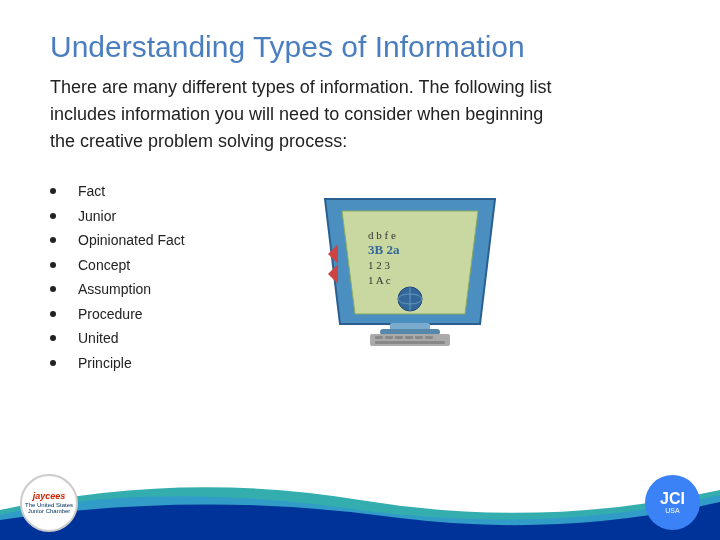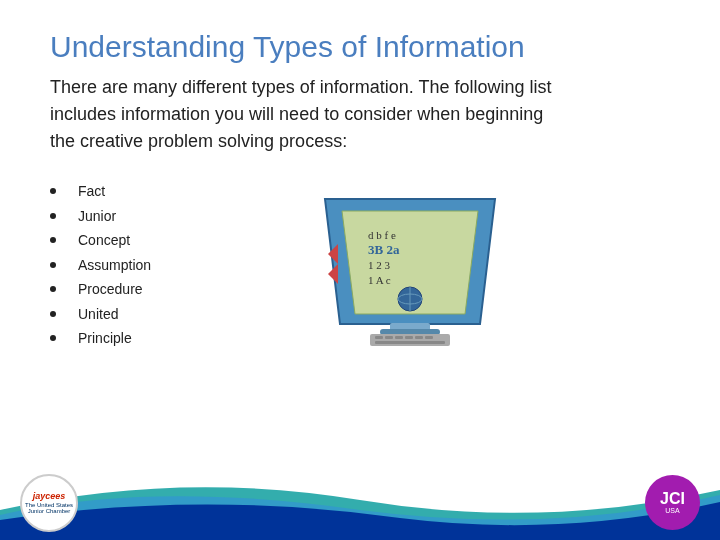--- a/index.html
+++ b/index.html
@@ -132,21 +132,21 @@
       color: #003366;
       text-align: center;
     }
 
     .jci-logo {
       position: absolute;
       bottom: 10px;
       right: 20px;
       width: 55px;
       height: 55px;
-      background: #a21caf;
+      background: #3b82f6;
       border-radius: 50%;
       display: flex;
       flex-direction: column;
       align-items: center;
       justify-content: center;
     }
 
     .jci-text {
       font-size: 16px;
       font-weight: bold;
@@ -176,20 +176,24 @@
     <div class="main-section">
       <ul class="bullet-list">
 
       <li>
             <span class="bullet-dot"></span>
             <span>Fact</span>
           </li>
           <li>
             <span class="bullet-dot"></span>
             <span>Junior</span>
+          </li>
+          <li>
+            <span class="bullet-dot"></span>
+            <span>Opinionated Fact</span>
           </li>
           <li>
             <span class="bullet-dot"></span>
             <span>Concept</span>
           </li>
           <li>
             <span class="bullet-dot"></span>
             <span>Assumption</span>
           </li>
           <li>

